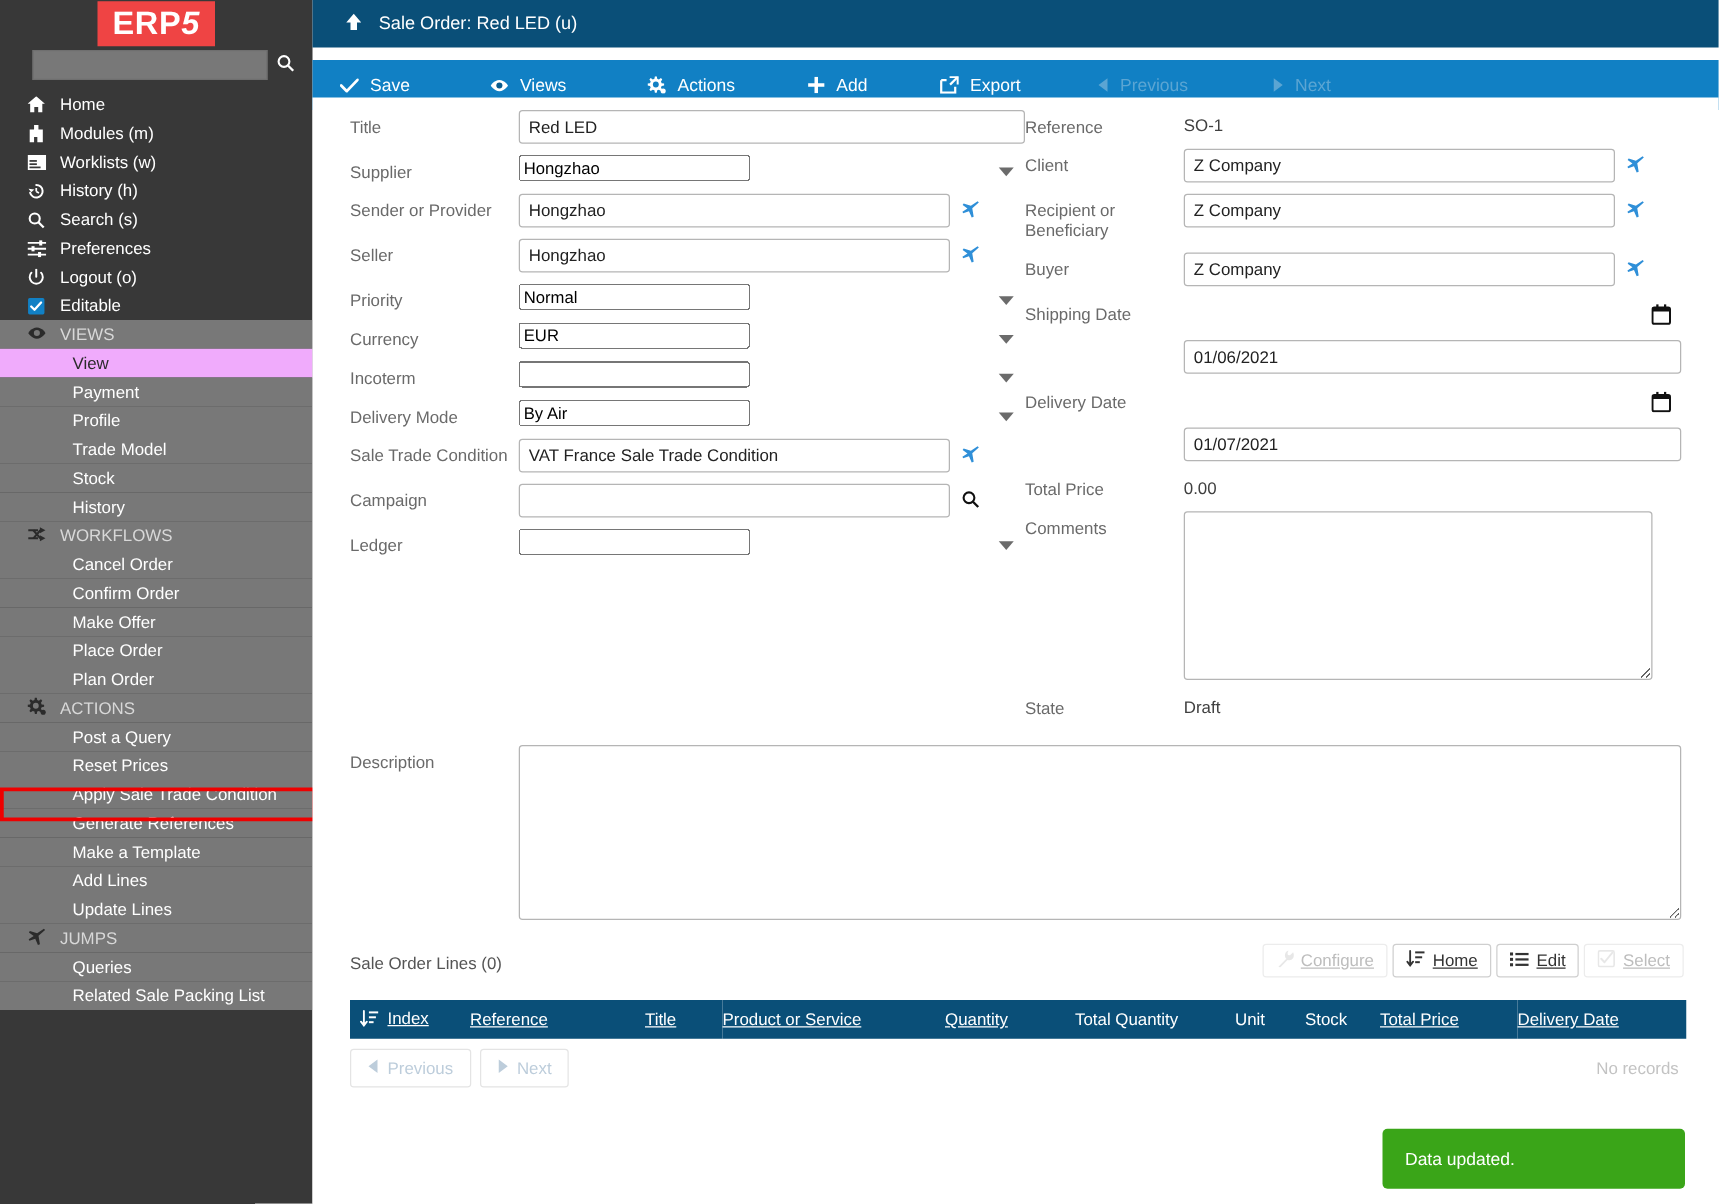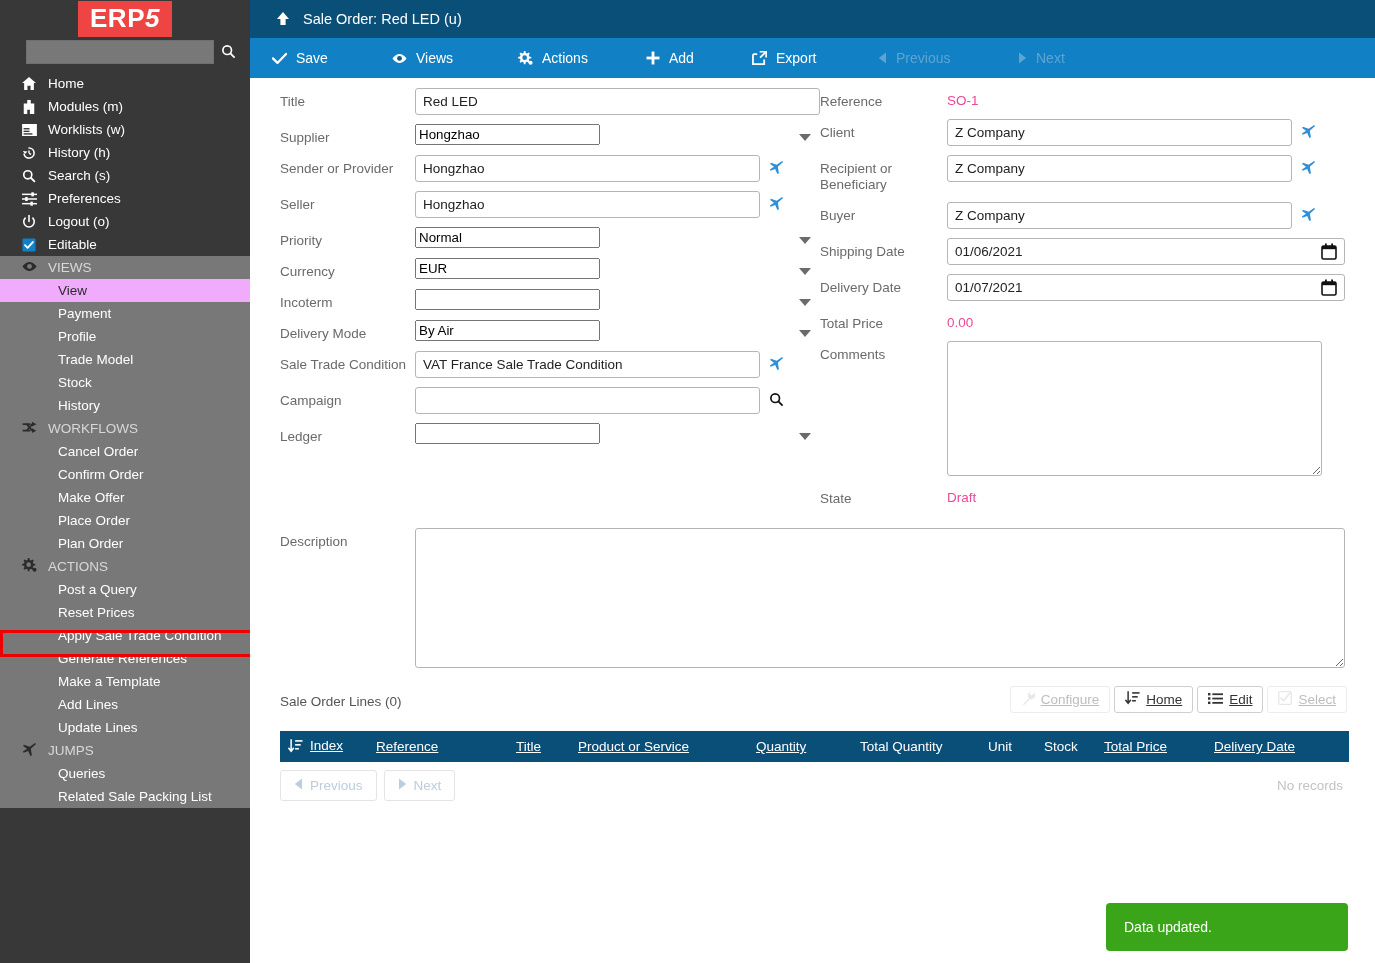--- a/index.html
+++ b/index.html
@@ -71,21 +71,21 @@
   #header {
     position: absolute; left: 250px; top: 0;
     width: 1125px; height: 38px;
     background: #0a4f78; color: #ffffff;
     display: flex; align-items: center;
   }
   #header .up-ico { margin-left: 26px; margin-right: 13px; font-size: 15px; line-height: 1; }
   #header .ttl { font-size: 14.5px; }
 
   #toolbar {
-    position: absolute; left: 250px; top: 38px;
+    position: absolute; left: 250px; top: 48px;
     width: 1125px; height: 40px;
     background: #1180c4; color: #ffffff;
     display: flex; align-items: center;
   }
   .tb-btn {
     display: flex; align-items: center;
     font-size: 14px; color: #ffffff; cursor: pointer;
     height: 40px;
   }
   .tb-btn .ic { margin-right: 9px; display: flex; align-items: center; }
@@ -125,24 +125,24 @@
     border-right: 6px solid transparent;
     border-top: 7px solid #6b6b6b;
     pointer-events: none;
   }
   .narrow { width: 345px !important; }
   .relico { margin-left: 9px; padding-top: 5px; line-height: 1; }
   .plane { color: #2f8fd8; font-size: 15px; }
   .magn { color: #111; font-size: 15px; }
 
   .datewrap { position: relative; width: 100%; }
-  .datewrap input { padding-right: 30px; }
+  .datewrap input { padding-right: 30px; margin-top: 34px; }
   .cal-ico { position: absolute; right: 8px; top: 5px; }
 
-  .statictext { font-size: 13.5px; color: #ec4899; padding-top: 5px; }
+  .statictext { font-size: 13.5px; color: #404040; padding-top: 5px; }
 
   textarea.ta {
     border: 1px solid #b5b5b5; border-radius: 3px;
     font-family: "Liberation Sans", sans-serif; font-size: 13.5px;
     color: #222; padding: 5px 7px; outline: none; resize: vertical;
     background: #ffffff;
   }
   #comments-ta { width: 375px; height: 135px; }
   #desc-ta { width: 930px; height: 140px; }
 

